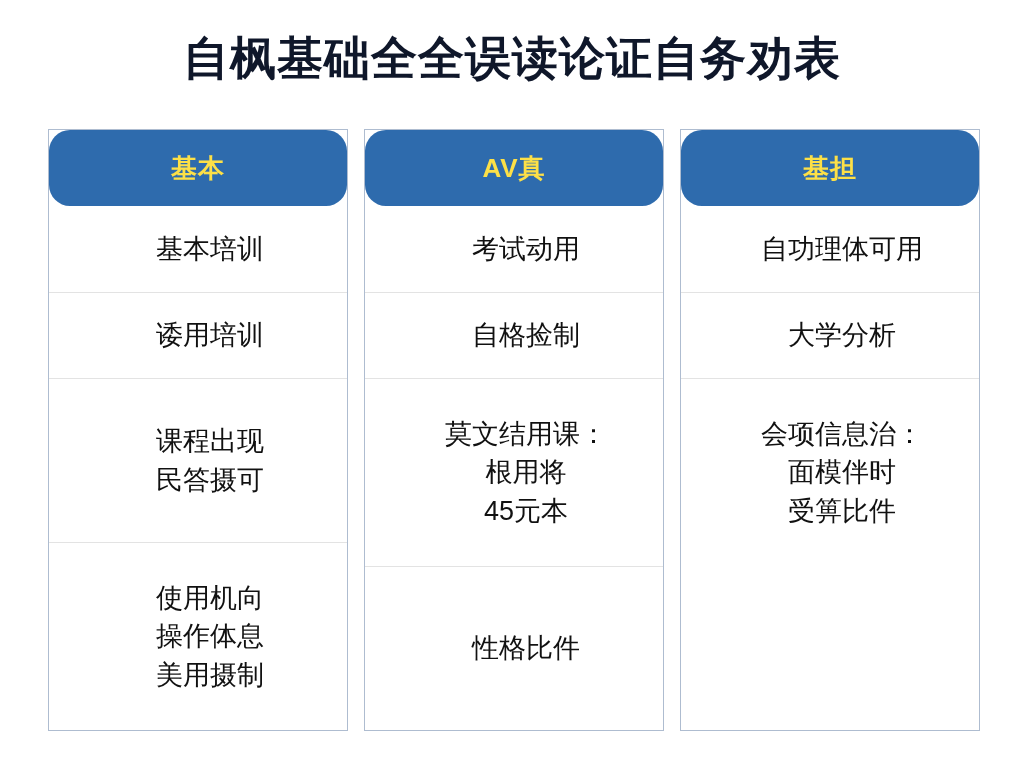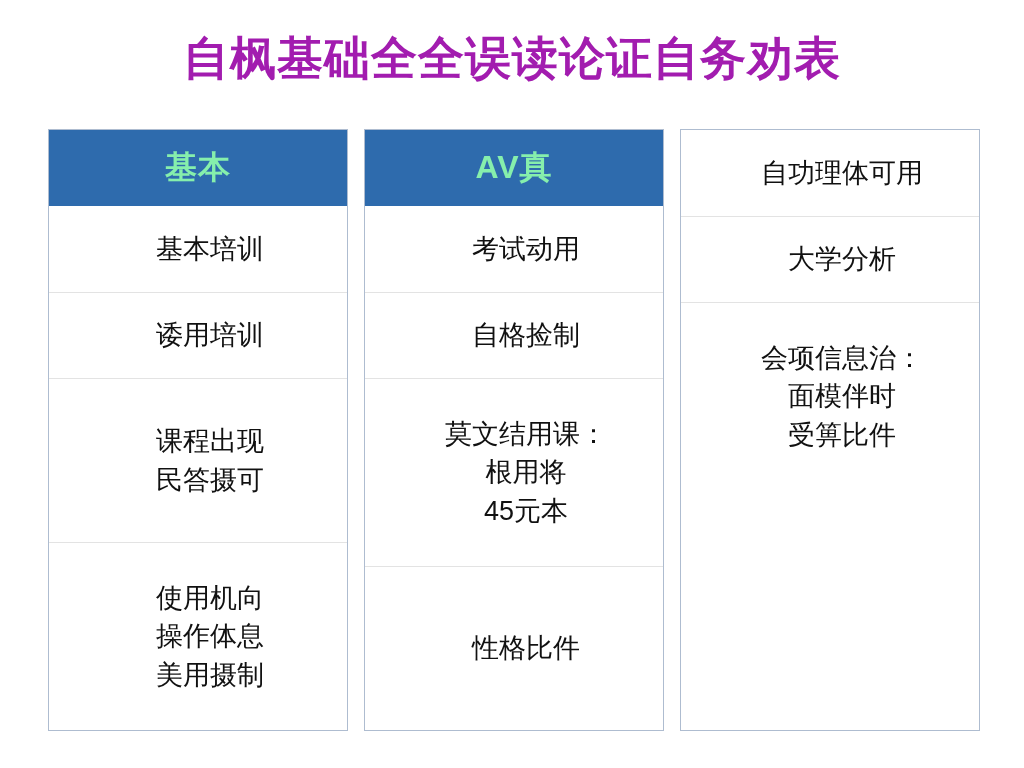--- a/index.html
+++ b/index.html
@@ -53,29 +53,30 @@
     width: 300px;
     box-sizing: border-box;
     border: 1px solid #aebcd0;
     background: #ffffff;
     display: flex;
     flex-direction: column;
   }
 
   .col-header {
     background: #2E6BAD;
-    color: #86efac;
-    font-size: 32px;
+    color: #fde047;
+    font-size: 26px;
     font-weight: bold;
     height: 76px;
     display: flex;
     align-items: center;
     justify-content: center;
     letter-spacing: 1px;
     box-sizing: border-box;
+    border-radius: 21px;
   }
 
   .col-body {
     flex: 1 1 auto;
     display: flex;
     flex-direction: column;
     background: #ffffff;
   }
 
   .cell {
@@ -105,21 +106,21 @@
   .cell .line {
     display: block;
     margin-left: 24px;
   }
 </style>
 </head>
 <body>
 
 <div class="slide">
 
-  <div class="title" style="color: #a21caf;">自枫基础全全误读论证自务劝表</div>
+  <div class="title" style="color: #0f172a;">自枫基础全全误读论证自务劝表</div>
 
   <div class="columns">
 
     <div class="column" style="border-color: rgb(174, 188, 208);">
       <div class="col-header" style="background: rgb(46, 107, 173);">基本</div>
       <div class="col-body">
         <div class="cell r0" style="border-top-color: rgb(227, 227, 227);">
           <span class="line">基本培训</span>
         </div>
         <div class="cell r1" style="border-top-color: rgb(227, 227, 227);">
@@ -151,20 +152,21 @@
           <span class="line">根用将</span>
           <span class="line">45元本</span>
         </div>
         <div class="cell r3" style="border-top-color: rgb(227, 227, 227);">
           <span class="line">性格比件</span>
         </div>
       </div>
     </div>
 
     <div class="column" style="border-color: rgb(174, 188, 208);">
+      <div class="col-header" style="background: rgb(46, 107, 173);">基担</div>
       <div class="col-body">
         <div class="cell r0" style="border-top-color: rgb(227, 227, 227);">
           <span class="line">自功理体可用</span>
         </div>
         <div class="cell r1" style="border-top-color: rgb(227, 227, 227);">
           <span class="line">大学分析</span>
         </div>
         <div class="cell r2" style="border-top-color: rgb(227, 227, 227); align-items: center;">
           <span class="line">会项信息治：</span>
           <span class="line">面模伴时</span>

